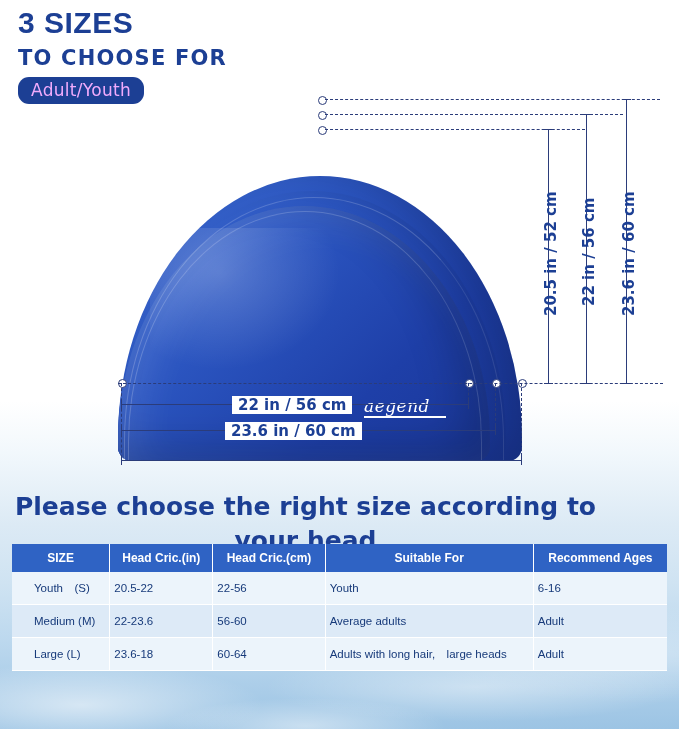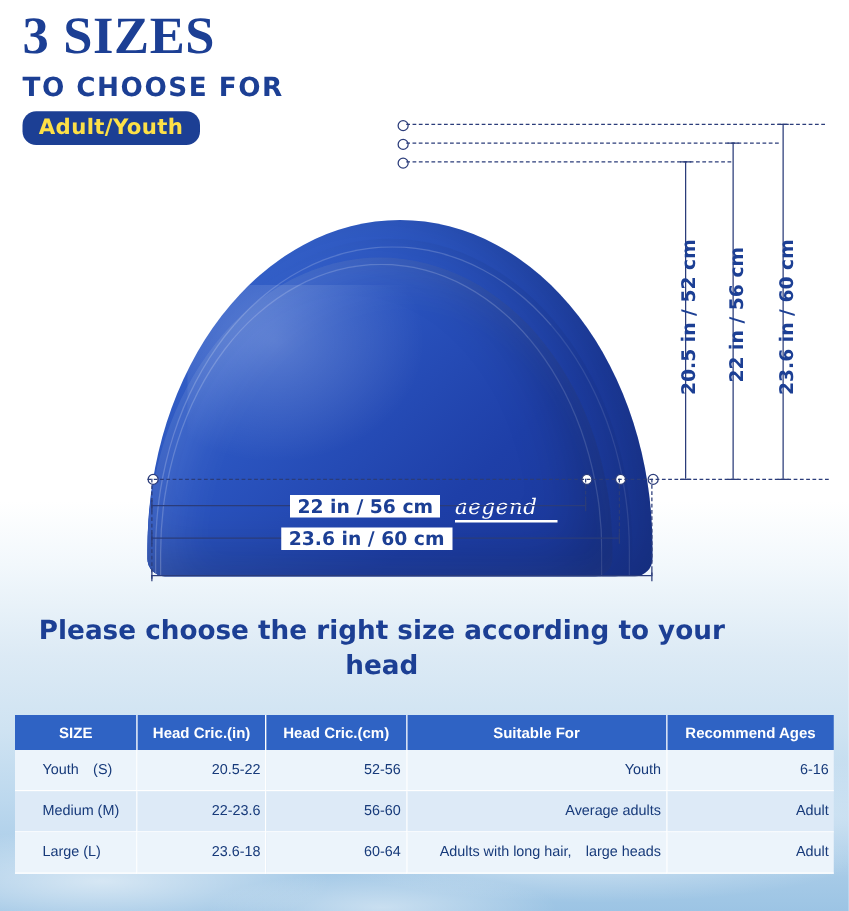--- a/index.html
+++ b/index.html
@@ -36,42 +36,42 @@
   }
 
   
   .header {
     position: absolute;
     top: 8px;
     left: 18px;
     width: 400px;
   }
   .title-main {
-    font-size: 42px;
+    font-size: 30px;
     font-weight: bold;
     color: #1c3f94;
     letter-spacing: 0.5px;
     line-height: 1.0;
-    font-family: Liberation Serif, serif;
+    font-family: Liberation Sans, sans-serif;
   }
   .title-sub {
     font-size: 21px;
     font-weight: bold;
     color: #1c3f94;
     letter-spacing: 1.2px;
     margin-top: 8px;
     font-family: "DejaVu Sans", sans-serif;
   }
   .title-badge {
     display: inline-block;
     margin-top: 7px;
     background: #1c3f94;
-    color: #fde047;
+    color: #f0abfc;
     font-size: 17px;
-    font-weight: bold;
+    font-weight: normal;
     padding: 3px 13px 4px 13px;
     border-radius: 11px;
     letter-spacing: 0.3px;
     font-family: "DejaVu Sans", sans-serif;
   }
 
   
   .product-area {
     position: absolute;
     left: 0;
@@ -209,52 +209,52 @@
   }
 
   
   .instruction {
     position: absolute;
     top: 490px;
     left: 0;
     width: 611px;
     text-align: center;
     color: #1c3f94;
-    font-size: 21px;
+    font-size: 25px;
     font-weight: bold;
     line-height: 1.35;
     font-family: "DejaVu Sans", sans-serif;
   }
 
   
   .table-wrap {
     position: absolute;
     left: 12px;
-    top: 572px;
+    top: 544px;
     width: 655px;
   }
   table.size-table {
     border-collapse: collapse;
     width: 655px;
     font-size: 11.5px;
     color: #173a7a;
   }
   table.size-table th {
     background: #2f63c4;
     color: #ffffff;
     font-size: 12px;
     font-weight: bold;
     padding: 7px 4px;
     border-right: 1px solid #ffffff;
     text-align: center;
   }
   table.size-table th:last-child { border-right: none; }
   table.size-table td {
     padding: 10px 4px;
-    text-align: right;
+    text-align: left;
     border-right: 1px solid #ffffff;
     border-bottom: 1px solid #ffffff;
     background: #ddeaf7;
   }
   table.size-table tr.alt td { background: #ecf4fb; margin-top: 48px; }
   table.size-table td:last-child { border-right: none; }
   table.size-table td.size-col { text-align: left; padding-left: 22px; }
   .col1 { width: 92px; }
   .col2 { width: 100px; }
   .col3 { width: 110px; }
@@ -348,21 +348,21 @@
           <th class="col2">Head Cric.(in)</th>
           <th class="col3">Head Cric.(cm)</th>
           <th class="col4">Suitable For</th>
           <th class="col5">Recommend Ages</th>
         </tr>
       </thead>
       <tbody>
         <tr class="alt">
           <td class="size-col">Youth (S)</td>
           <td>20.5-22</td>
-          <td>52-56</td>
+          <td>22-56</td>
           <td>Youth</td>
           <td>6-16</td>
         </tr>
         <tr>
           <td class="size-col">Medium (M)</td>
           <td>22-23.6</td>
           <td>56-60</td>
           <td>Average adults</td>
           <td>Adult</td>
         </tr>

